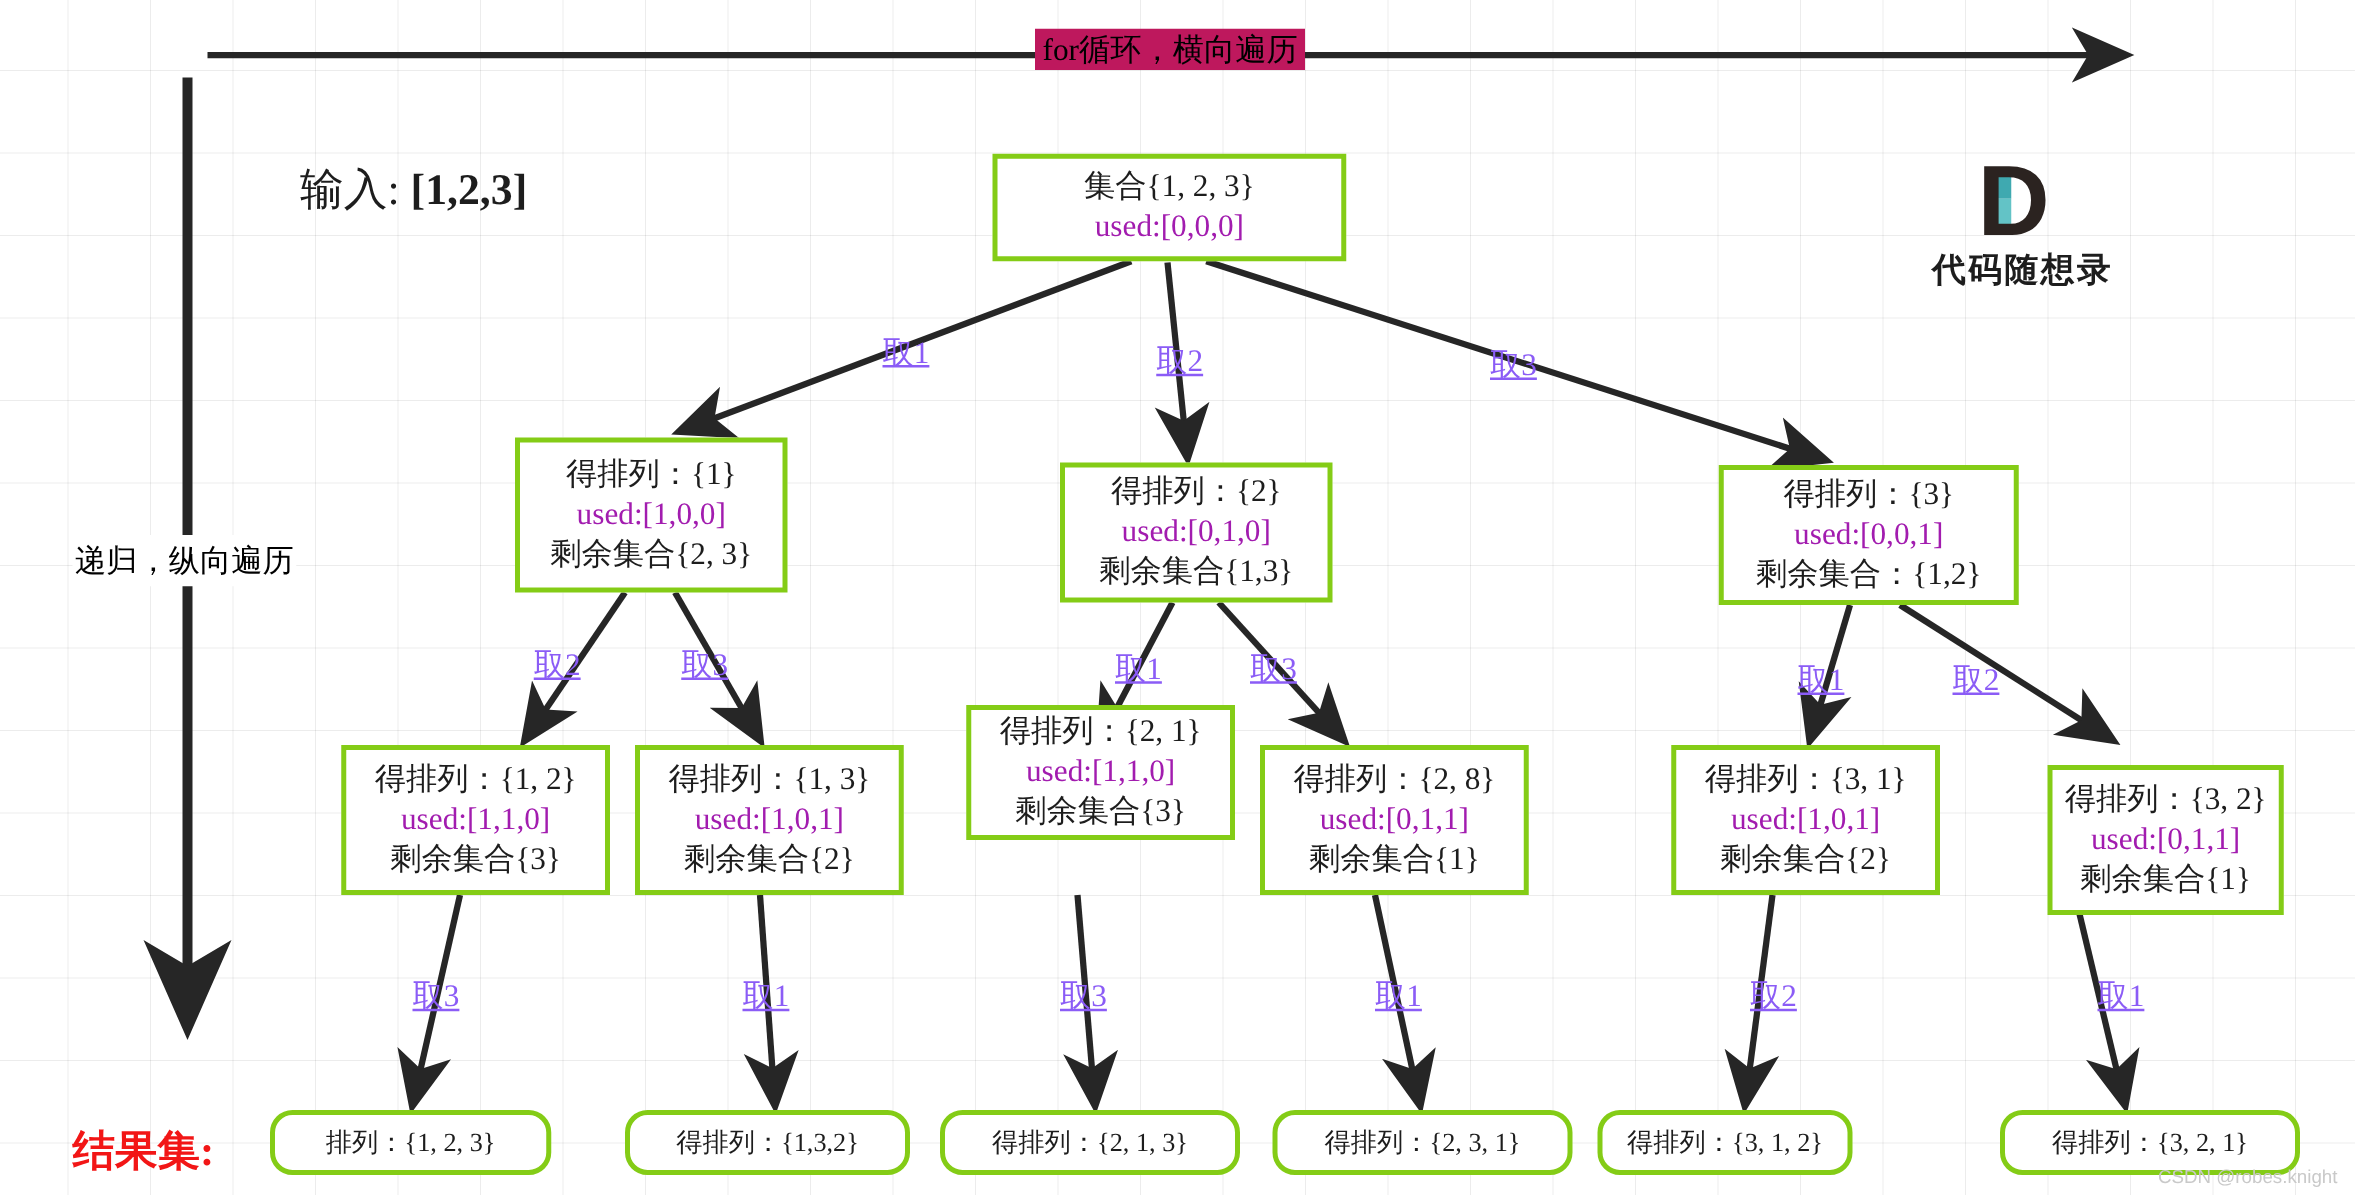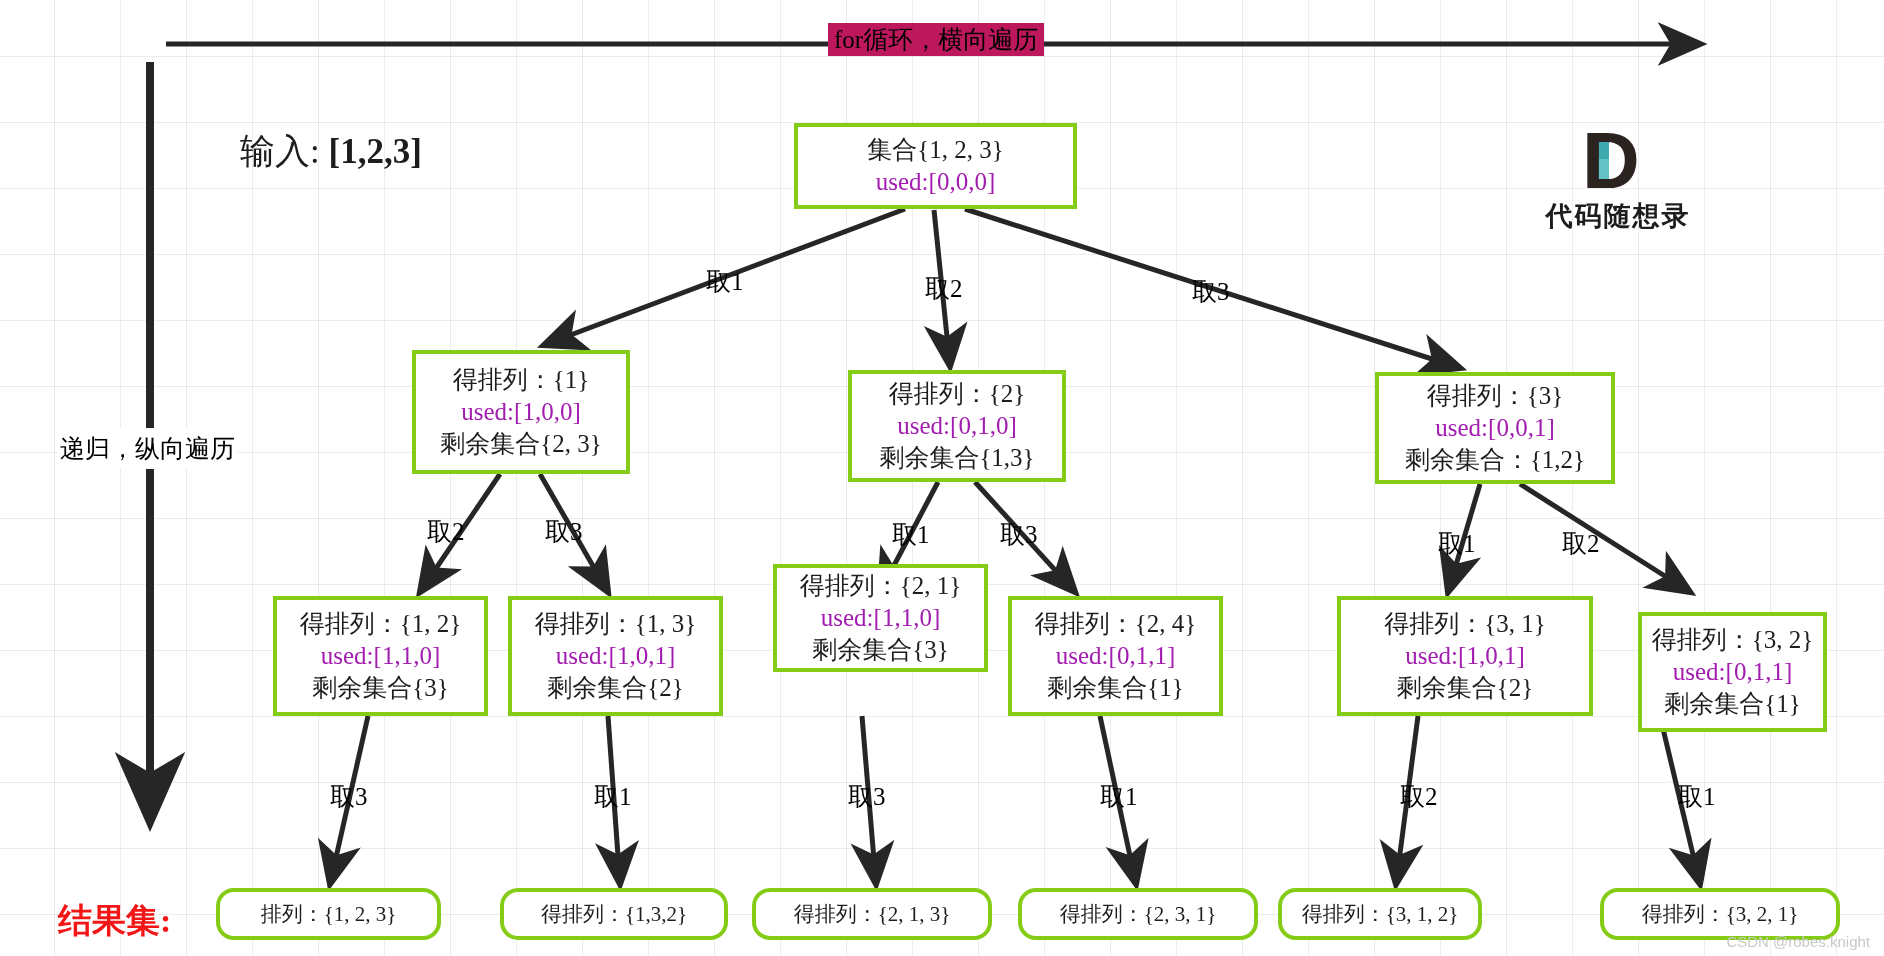--- a/index.html
+++ b/index.html
@@ -33,24 +33,25 @@
     display:flex;flex-direction:column;justify-content:center;align-items:center;
     line-height:1.28;
     font-size:25px;
     z-index:5;
   }
   .node .used{color:#a21caf;}
   .leaf{font-size:21px;padding:0 10px;border-radius:18px;}
 
   .label{
     position:absolute;
-    color:#000000;
+    color:#8b5cf6;
     font-size:24px;
     z-index:6;
     white-space:nowrap;
+    text-decoration:underline;
   }
   .edge-label{font-size:25px;}
 
   #input-label{
     position:absolute;left:240px;top:128px;
     font-size:35px;color:#1d1d1d;white-space:nowrap;z-index:6;
   }
   #input-label .arr{font-weight:bold;}
 
   #top-axis-label{
@@ -182,25 +183,25 @@
   <div>得排列：{1, 3}</div>
   <div class="used">used:[1,0,1]</div>
   <div>剩余集合{2}</div>
 </div>
 <div class="node" style="left:773px;top:564px;width:215px;height:108px;">
   <div>得排列：{2, 1}</div>
   <div class="used">used:[1,1,0]</div>
   <div>剩余集合{3}</div>
 </div>
 <div class="node" style="left:1008px;top:596px;width:215px;height:120px;">
-  <div>得排列：{2, 4}</div>
+  <div>得排列：{2, 8}</div>
   <div class="used">used:[0,1,1]</div>
   <div>剩余集合{1}</div>
 </div>
-<div class="node" style="left:1337px;top:596px;width:256px;height:120px;align-items:center;">
+<div class="node" style="left:1337px;top:596px;width:215px;height:120px;align-items:center;">
   <div>得排列：{3, 1}</div>
   <div class="used">used:[1,0,1]</div>
   <div>剩余集合{2}</div>
 </div>
 <div class="node" style="left:1638px;top:596px;width:189px;height:120px;margin-top:16px;">
   <div>得排列：{3, 2}</div>
   <div class="used">used:[0,1,1]</div>
   <div>剩余集合{1}</div>
 </div>
 

